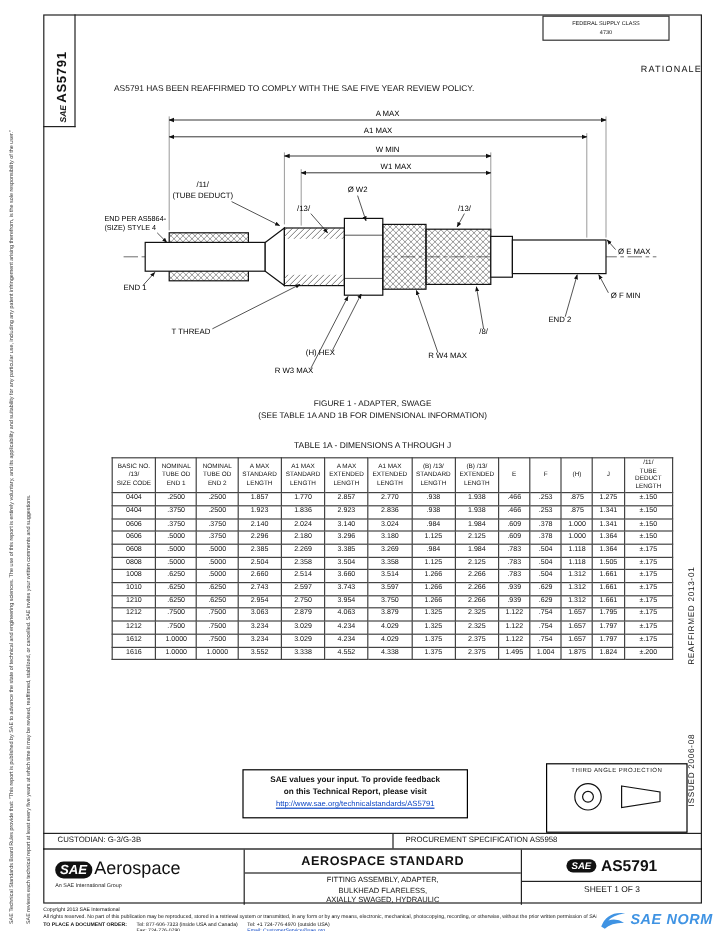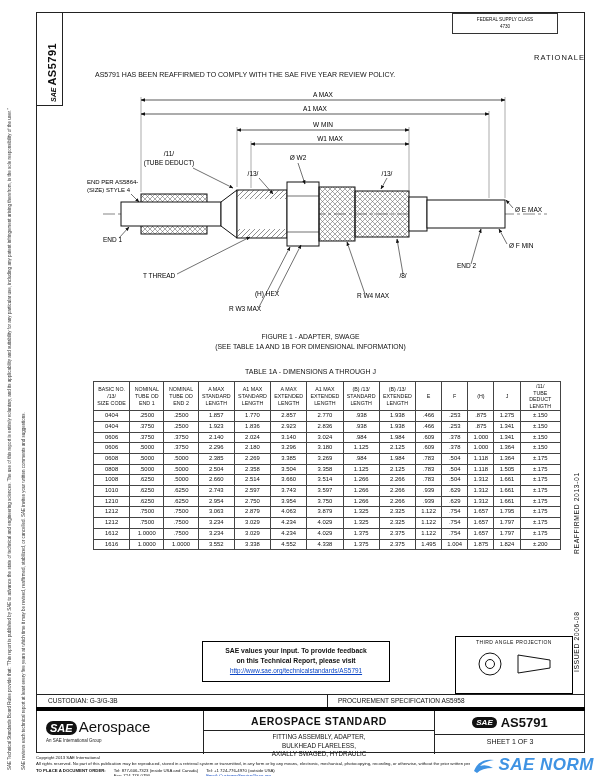--- a/index.html
+++ b/index.html
@@ -36,41 +36,41 @@
   .right-margin span{margin-right:55px;}
   .feedback{position:absolute;left:202px;top:641px;width:188px;border:1.2px solid #000;
         text-align:center;font-size:6.8px;font-weight:bold;line-height:1.5;padding:4px 2px;box-sizing:border-box;}
   .feedback a{font-weight:normal;font-size:6.4px;color:#0b45c4;text-decoration:underline;}
   .projbox{position:absolute;left:455px;top:636px;width:118px;height:58px;border:1px solid #000;box-sizing:border-box;}
   .projbox .lbl{font-size:5px;text-align:center;padding-top:2px;letter-spacing:0.4px;}
   .footrow{position:absolute;left:36px;top:694px;width:549px;height:13px;border-top:1px solid #222;
         display:flex;font-size:6.5px;box-sizing:border-box;}
   .footrow .cellL{width:292px;padding:2px 0 0 12px;border-right:1px solid #222;box-sizing:border-box;}
   .footrow .cellR{flex:1;padding:2px 0 0 10px;}
-  .footblock{position:absolute;left:36px;top:707px;width:549px;height:47px;border-top:4px solid #000000;
+  .footblock{position:absolute;left:36px;top:707px;width:549px;height:47px;border-top:1px solid #000000;
         display:flex;box-sizing:border-box;}
   .fb-col1{width:168px;border-right:1px solid #222;box-sizing:border-box;padding:7px 0 0 10px;}
   .saepill{display:inline-block;background:#111;color:#fff;font-weight:bold;font-style:italic;
         font-size:11px;padding:1px 4px;border-radius:7px;}
   .aero{font-size:15px;margin-left:2px;}
   .fb-sub{font-size:4.5px;margin-top:2px;color:#222;}
   .fb-col2{flex:1;border-right:1px solid #222;box-sizing:border-box;text-align:center;}
   .fb-title{font-size:10.5px;font-weight:bold;padding:4px 0 3px 0;border-bottom:1px solid #222;letter-spacing:0.5px;}
   .fb-subt{font-size:6.3px;line-height:1.35;padding-top:2px;}
   .fb-col3{width:150px;display:flex;flex-direction:column;box-sizing:border-box;}
   .fb-doc{flex:1;border-bottom:1px solid #222;display:flex;align-items:center;justify-content:center;gap:4px;}
   .fb-doc .saepill{font-size:8px;border-radius:6px;}
   .fb-doc .num{font-weight:bold;font-size:13px;}
   .fb-sheet{height:16px;text-align:center;font-size:7px;padding-top:3px;}
   .copyright{position:absolute;left:36px;top:755px;width:549px;font-size:4.3px;line-height:1.35;color:#111;}
   .copyright .row3{display:flex;gap:8px;margin-top:1px;}
   .copyright .row3 .bold{font-weight:bold;}
   .copyright a{color:#0b45c4;text-decoration:underline;}
   .watermark{position:absolute;right:4px;bottom:0px;display:flex;align-items:center;gap:2px;background:#fff;padding:1px 2px;}
-  .wm-text{color:#3f93e3;font-weight:bold;font-style:italic;font-size:17px;letter-spacing:0.5px;}
+  .wm-text{color:#3f93e3;font-weight:bold;font-style:italic;font-size:12px;letter-spacing:0.5px;}
 </style>
 </head>
 <body>
 
 <div class="page">
 
   <div class="margin-note" style="left:7px;top:770px;">SAE Technical Standards Board Rules provide that: "This report is published by SAE to advance the state of technical and engineering sciences. The use of this report is entirely voluntary, and its applicability and suitability for any particular use, including any patent infringement arising therefrom, is the sole responsibility of the user."</div>
   <div class="margin-note" style="left:21px;top:770px;">SAE reviews each technical report at least every five years at which time it may be revised, reaffirmed, stabilized, or cancelled. SAE invites your written comments and suggestions.</div>
 
   <div class="frame"></div>

